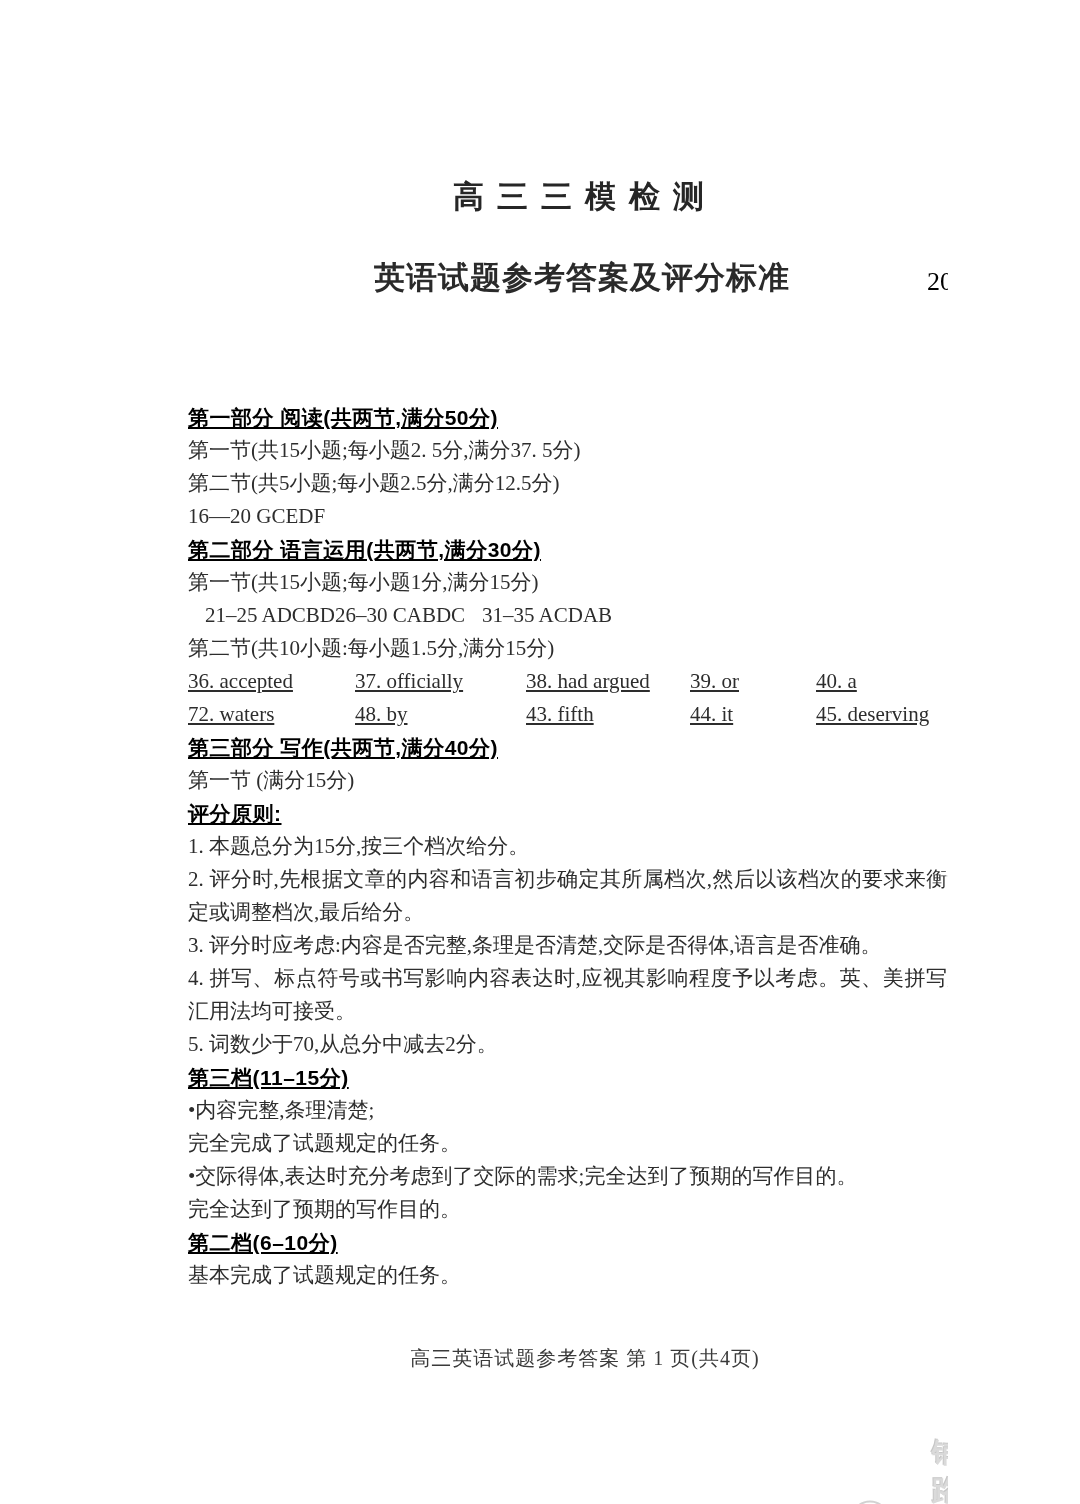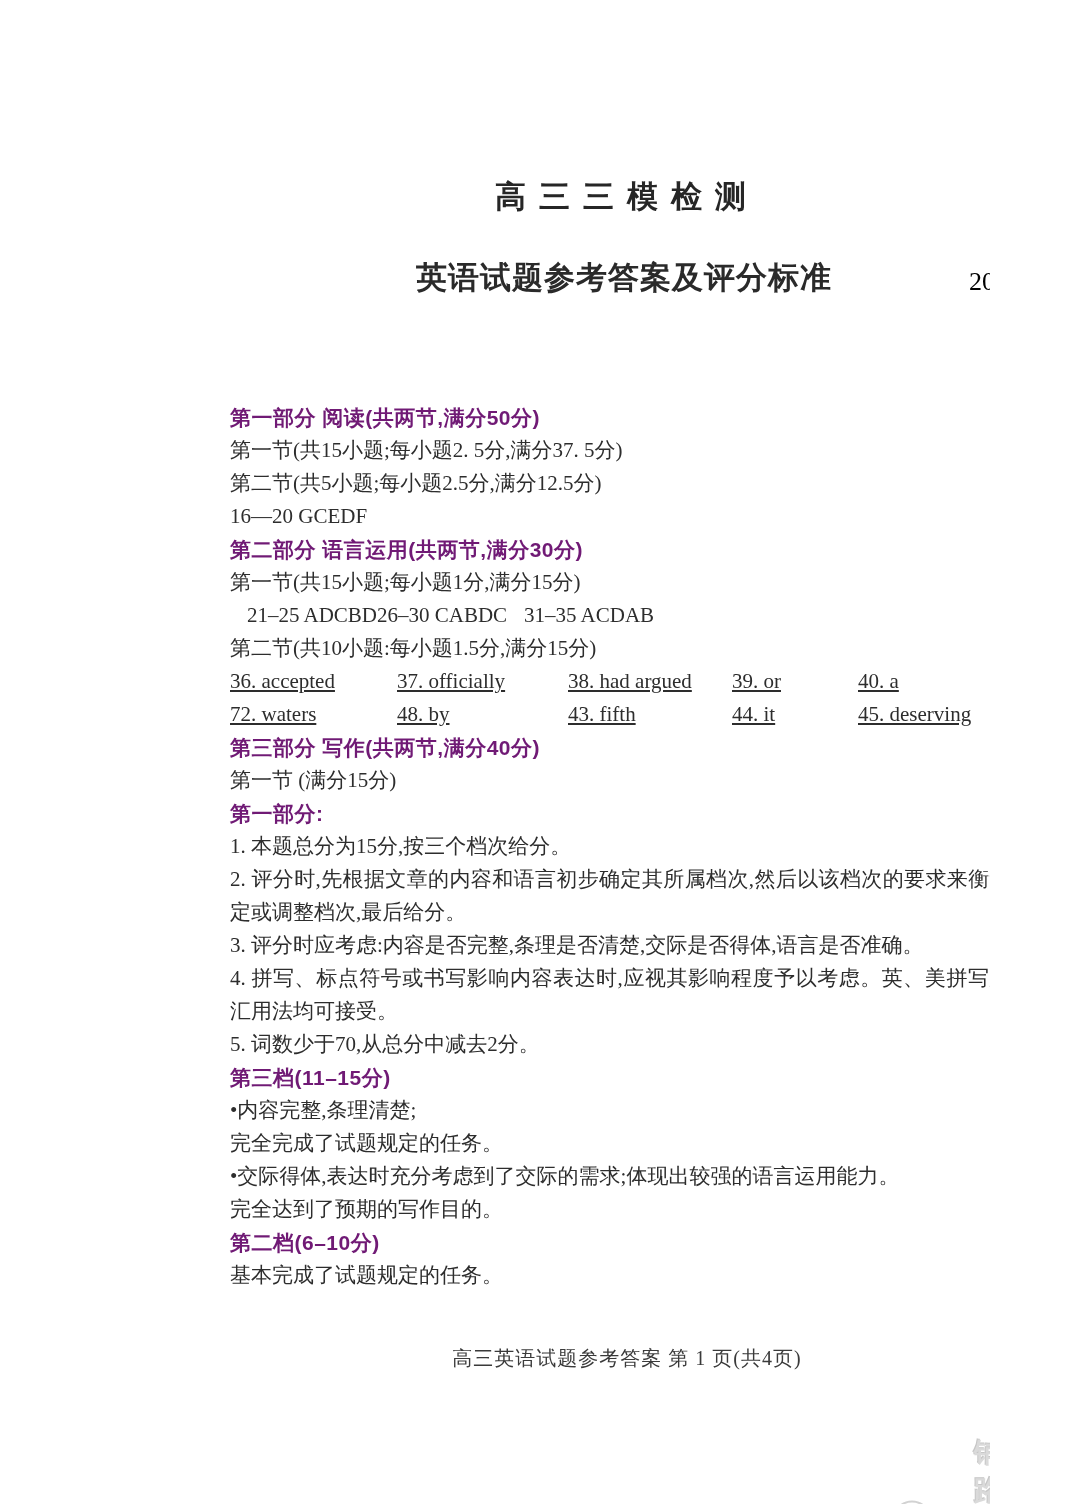--- a/index.html
+++ b/index.html
@@ -3,21 +3,20 @@
 <meta charset="utf-8">
 <style>
   html,body{margin:0;padding:0;background:#ffffff;}
   .page{
     position:relative;
     width:948px;height:1504px;
     background:#ffffff;
     overflow:hidden;
     font-family:"Liberation Serif","DejaVu Serif",serif;
     color:#2d2d2d;
-    margin-left:42px;
   }
   .doc-title{
     position:absolute;top:176px;left:45px;width:1080px;
     text-align:center;
     font-size:31px;font-weight:700;
     letter-spacing:13px;
     color:#262626;
   }
   .doc-subtitle{
     position:absolute;top:257px;left:42px;width:1080px;
@@ -31,22 +30,23 @@
     font-size:26px;color:#000000;
   }
   .body-text{
     position:absolute;top:401px;left:188px;width:802px;
     font-size:21px;line-height:33px;
   }
   .line{white-space:nowrap;}
   .para{text-align:justify;}
   .heading{
     font-family:"Liberation Sans","DejaVu Sans",sans-serif;
-    font-weight:700;color:#701a75;
+    font-weight:700;color:#000000;
     letter-spacing:0.5px;
+    text-decoration:underline;
   }
   .ansrow{display:flex;}
   .rdg-c1{width:138px;} .rdg-c2{width:143px;} .rdg-c3{width:152px;}
   .cloze-c1{width:147px;text-align:right;} .cloze-c2{width:147px;}
   .wordgrid{display:grid;grid-template-columns:167px 171px 164px 126px auto;text-decoration:underline;}
   .footer{
     position:absolute;top:1345px;left:45px;width:1080px;
     text-align:center;font-size:20px;color:#3a3a3a;
     letter-spacing:1px;
   }
@@ -95,31 +95,31 @@
     <div class="line wordgrid">
       <span>72. waters</span>
       <span>48. by</span>
       <span>43. fifth</span>
       <span>44. it</span>
       <span>45. deserving</span>
     </div>
 
     <div class="line heading">第三部分 写作(共两节,满分40分)</div>
     <div class="line">第一节 (满分15分)</div>
-    <div class="line heading">第一部分:</div>
+    <div class="line heading">评分原则:</div>
     <div class="line">1. 本题总分为15分,按三个档次给分。</div>
     <div class="para">2. 评分时,先根据文章的内容和语言初步确定其所属档次,然后以该档次的要求来衡量确定或调整档次,最后给分。</div>
     <div class="line">3. 评分时应考虑:内容是否完整,条理是否清楚,交际是否得体,语言是否准确。</div>
     <div class="para">4. 拼写、标点符号或书写影响内容表达时,应视其影响程度予以考虑。英、美拼写及词汇用法均可接受。</div>
     <div class="line">5. 词数少于70,从总分中减去2分。</div>
 
     <div class="line heading">第三档(11–15分)</div>
     <div class="line">•内容完整,条理清楚;</div>
     <div class="line">完全完成了试题规定的任务。</div>
-    <div class="line">•交际得体,表达时充分考虑到了交际的需求;体现出较强的语言运用能力。</div>
+    <div class="line">•交际得体,表达时充分考虑到了交际的需求;完全达到了预期的写作目的。</div>
     <div class="line">完全达到了预期的写作目的。</div>
 
     <div class="line heading">第二档(6–10分)</div>
     <div class="line">基本完成了试题规定的任务。</div>
 
   </div>
 
   <div class="footer">高三英语试题参考答案 第 1 页(共4页)</div>
 
   <div class="watermark">

